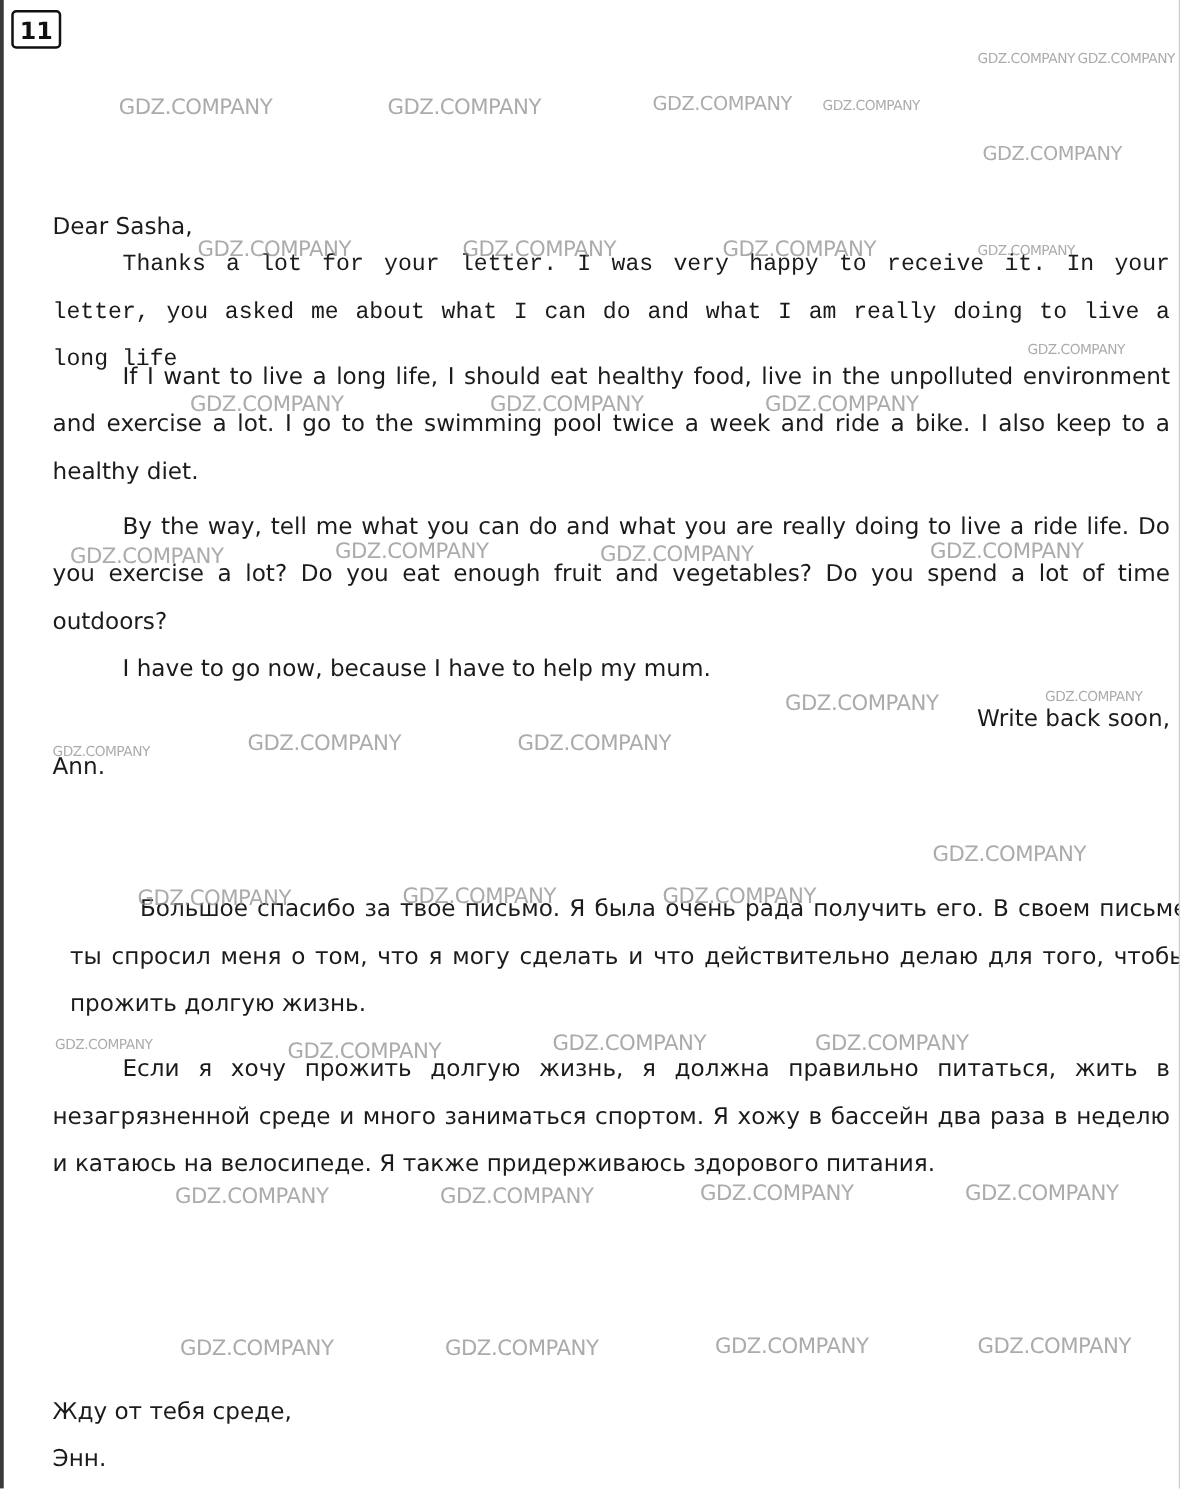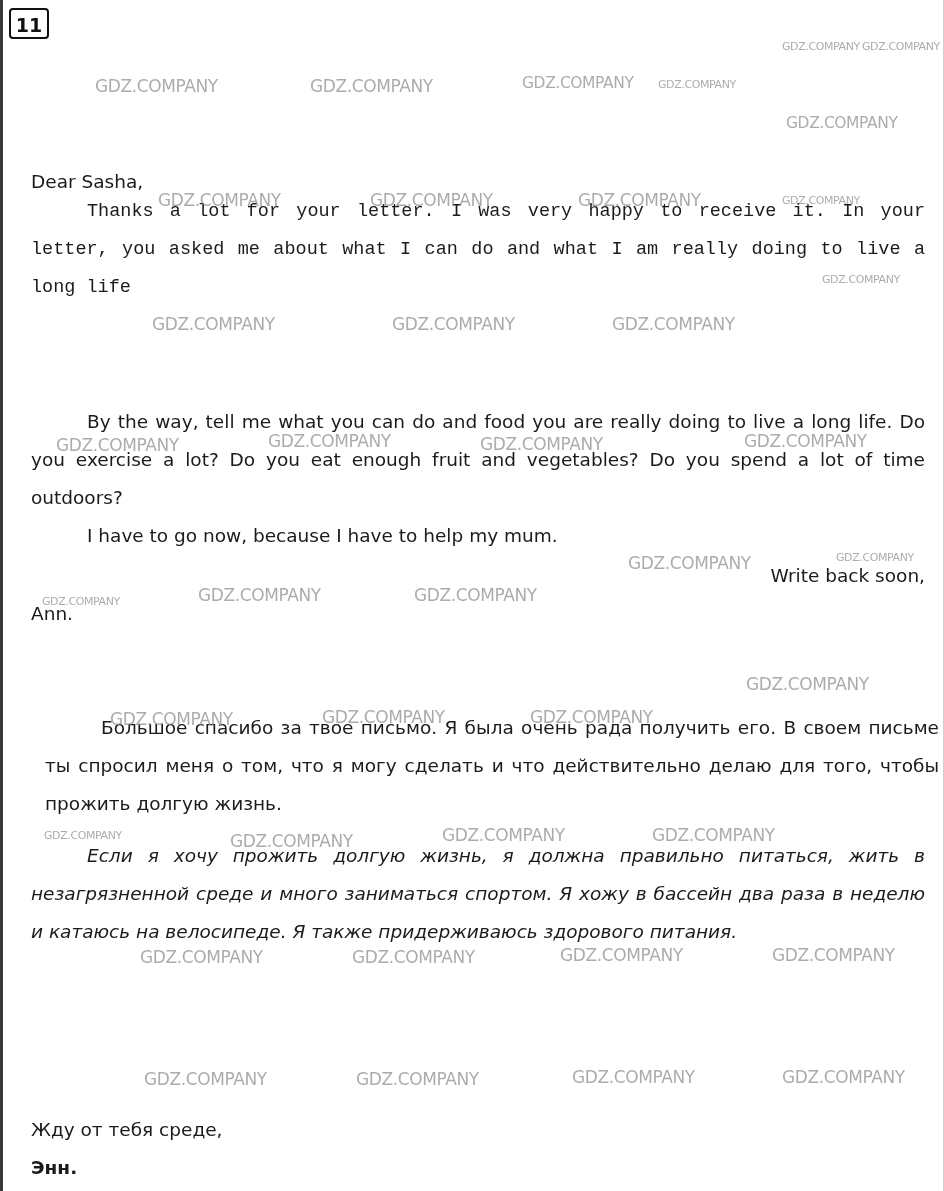--- a/index.html
+++ b/index.html
@@ -50,45 +50,45 @@
     top: 8px;
     width: 864px;
     font-weight: bold;
     font-size: 19.5px;
     line-height: 30px;
     text-align: justify;
     color: #111;
   }
   .body-block {
     position: absolute;
-    left: 31px;
+    left: 42px;
     width: 894px;
     font-size: 18.5px;
     line-height: 38px;
     color: #1b1b1b;
   }
   .just {
     text-align: justify;
   }
   .indent {
     text-indent: 56px;
   }
   .eng-1 { top: 163px; }
   .eng-2 { top: 283px; }
   .eng-3 { top: 403px; }
   .eng-4 { top: 517px; }
   .eng-5 { top: 557px; text-align: right; }
   .eng-6 { top: 595px; }
   .rus-1 { top: 669px; }
   .rus-2 { top: 709px; margin-left: 14px; }
-  .rus-3 { top: 837px; font-style: italic; }
+  .rus-3 { top: 837px; }
   .rus-4 { top: 965px; }
   .rus-5 { top: 1073px; }
   .rus-6 { top: 1111px; }
-  .rus-7 { top: 1149px; font-weight: bold; }
+  .rus-7 { top: 1149px; }
 
   .wm {
     position: absolute;
     color: #8c8c8c;
     font-family: "DejaVu Sans", sans-serif;
     letter-spacing: -0.4px;
     white-space: nowrap;
     pointer-events: none;
     opacity: 0.72;
   }
@@ -101,21 +101,22 @@
 
 <div class="page">
 
   <div class="left-rule"></div>
 
   <div class="task-number">11</div>
 
 
   <div class="body-block eng-1 just">Dear Sasha,</div>
   <div class="body-block eng-1 just indent" style="top:193px;font-family:Liberation Mono, monospace;">Thanks a lot for your letter. I was very happy to receive it. In your letter, you asked me about what I can do and what I am really doing to live a long life</div>
-  <div class="body-block eng-3 just indent">By the way, tell me what you can do and food you are really doing to live a long life. Do you exercise a lot? Do you eat enough fruit and vegetables? Do you spend a lot of time outdoors?</div>
+  <div class="body-block eng-2 just indent">If I want to live a long life, I should eat healthy food, live in the unpolluted environment and exercise a lot. I go to the swimming pool twice a week and ride a bike. I also keep to a healthy diet.</div>
+  <div class="body-block eng-3 just indent">By the way, tell me what you can do and what you are really doing to live a ride life. Do you exercise a lot? Do you eat enough fruit and vegetables? Do you spend a lot of time outdoors?</div>
   <div class="body-block eng-4 just indent">I have to go now, because I have to help my mum.</div>
   <div class="body-block eng-5">Write back soon,</div>
   <div class="body-block eng-6">Ann.</div>
 
   <div class="body-block rus-2 just indent">Большое спасибо за твое письмо. Я была очень рада получить его. В своем письме ты спросил меня о том, что я могу сделать и что действительно делаю для того, чтобы прожить долгую жизнь.</div>
   <div class="body-block rus-3 just indent">Если я хочу прожить долгую жизнь, я должна правильно питаться, жить в незагрязненной среде и много заниматься спортом. Я хожу в бассейн два раза в неделю и катаюсь на велосипеде. Я также придерживаюсь здорового питания.</div>
   <div class="body-block rus-6">Жду от тебя среде,</div>
   <div class="body-block rus-7">Энн.</div>
 
   <div id="watermark-layer">

